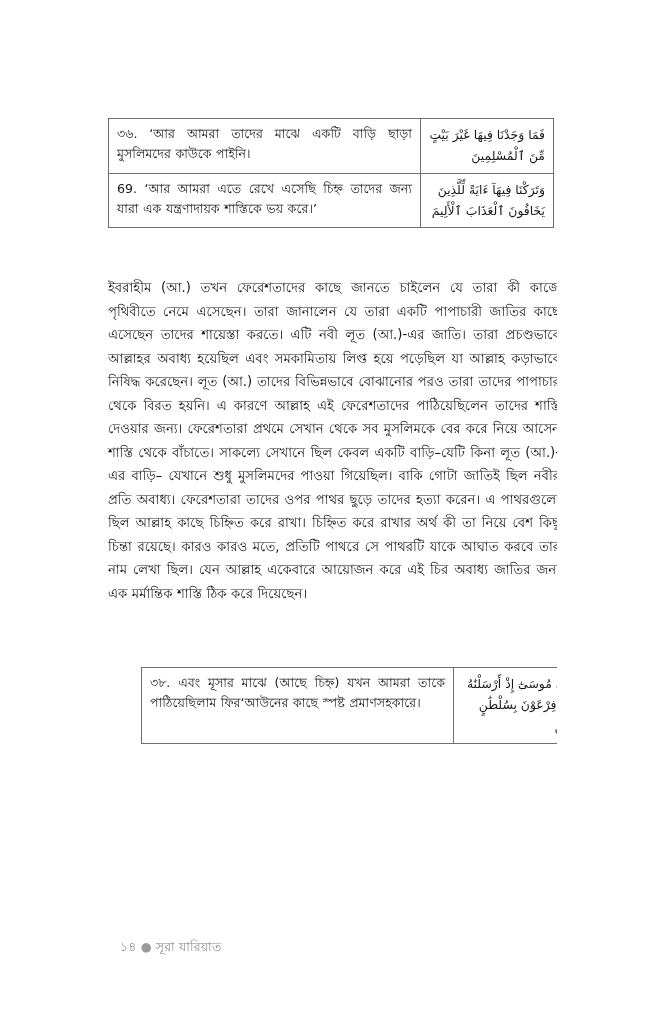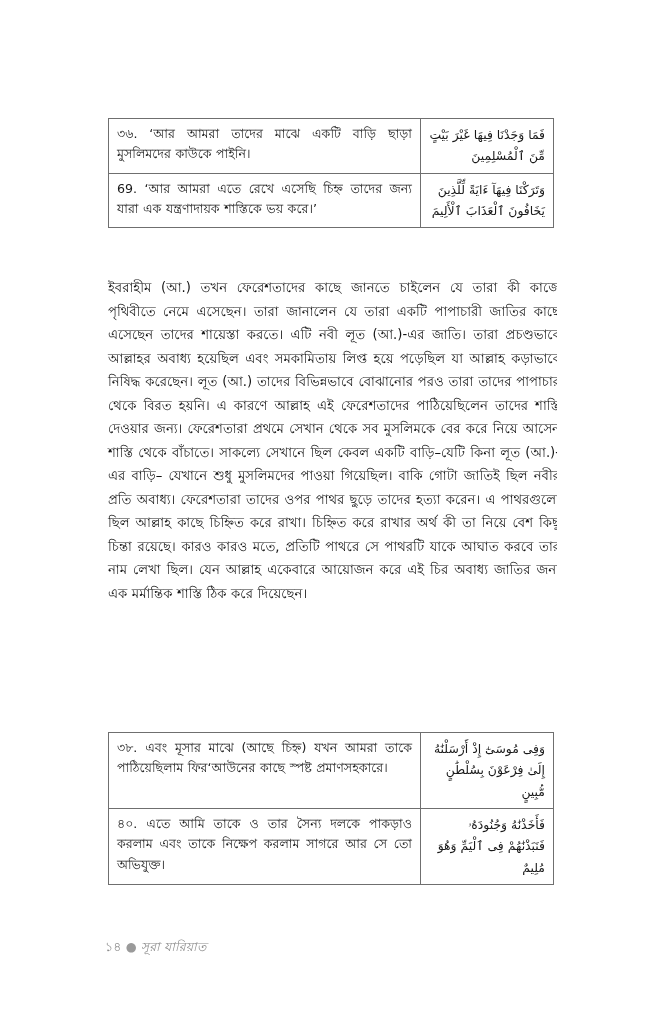--- a/index.html
+++ b/index.html
@@ -21,21 +21,21 @@
   
   .verse-table {
     position: absolute;
     left: 108px;
     width: 445px;
     border-collapse: collapse;
     table-layout: fixed;
     border: 1px solid #6f6f6f;
   }
   .verse-table.top  { top: 118px; }
-  .verse-table.bottom { top: 732px; }
+  .verse-table.bottom { top: 667px; margin-left: 33px; }
 
   .verse-table tr { }
   .verse-table td {
     border: 1px solid #6f6f6f;
     vertical-align: top;
     padding: 5px 8px 6px 8px;
   }
   .verse-table col.bn { width: 312px; }
   .verse-table col.ar { width: 133px; }
 
@@ -82,22 +82,22 @@
     font-family: "DejaVu Sans", "Liberation Sans", sans-serif;
     font-size: 12.5px;
     color: #8d8d8d;
     letter-spacing: 0.2px;
   }
   .footer .dot {
     display: inline-block;
     margin: 0 4px;
     color: #9a9a9a;
   }
-  .footer .pagenum { color: #8d8d8d; }
-  .footer .surah { color: #8d8d8d; font-style: italic; }
+  .footer .pagenum { color: #8d8d8d; margin-left: 15px; }
+  .footer .surah { color: #8d8d8d; }
 </style>
 </head>
 <body>
 
 <div class="page">
 
   <table class="verse-table top">
     <colgroup>
       <col class="bn">
       <col class="ar">
@@ -119,24 +119,20 @@
   <table class="verse-table bottom">
     <colgroup>
       <col class="bn">
       <col class="ar">
     </colgroup>
     <tbody>
       <tr>
         <td class="cell-bn">৩৮. এবং মূসার মাঝে (আছে চিহ্ন) যখন আমরা তাকে পাঠিয়েছিলাম ফির‘আউনের কাছে স্পষ্ট প্রমাণসহকারে।</td>
         <td class="cell-ar">وَفِى مُوسَىٰٓ إِذْ أَرْسَلْنَٰهُ إِلَىٰ فِرْعَوْنَ بِسُلْطَٰنٍ مُّبِينٍ</td>
       </tr>
-      <tr>
-        <td class="cell-bn">৪০. এতে আমি তাকে ও তার সৈন্য দলকে পাকড়াও করলাম এবং তাকে নিক্ষেপ করলাম সাগরে আর সে তো অভিযুক্ত।</td>
-        <td class="cell-ar">فَأَخَذْنَٰهُ وَجُنُودَهُۥ فَنَبَذْنَٰهُمْ فِى ٱلْيَمِّ وَهُوَ مُلِيمٌ</td>
-      </tr>
     </tbody>
   </table>
 
   <div class="footer">
     <span class="pagenum">১৪</span><span class="dot">●</span><span class="surah">সূরা যারিয়াত</span>
   </div>
 
 </div>
 
 </body></html>

